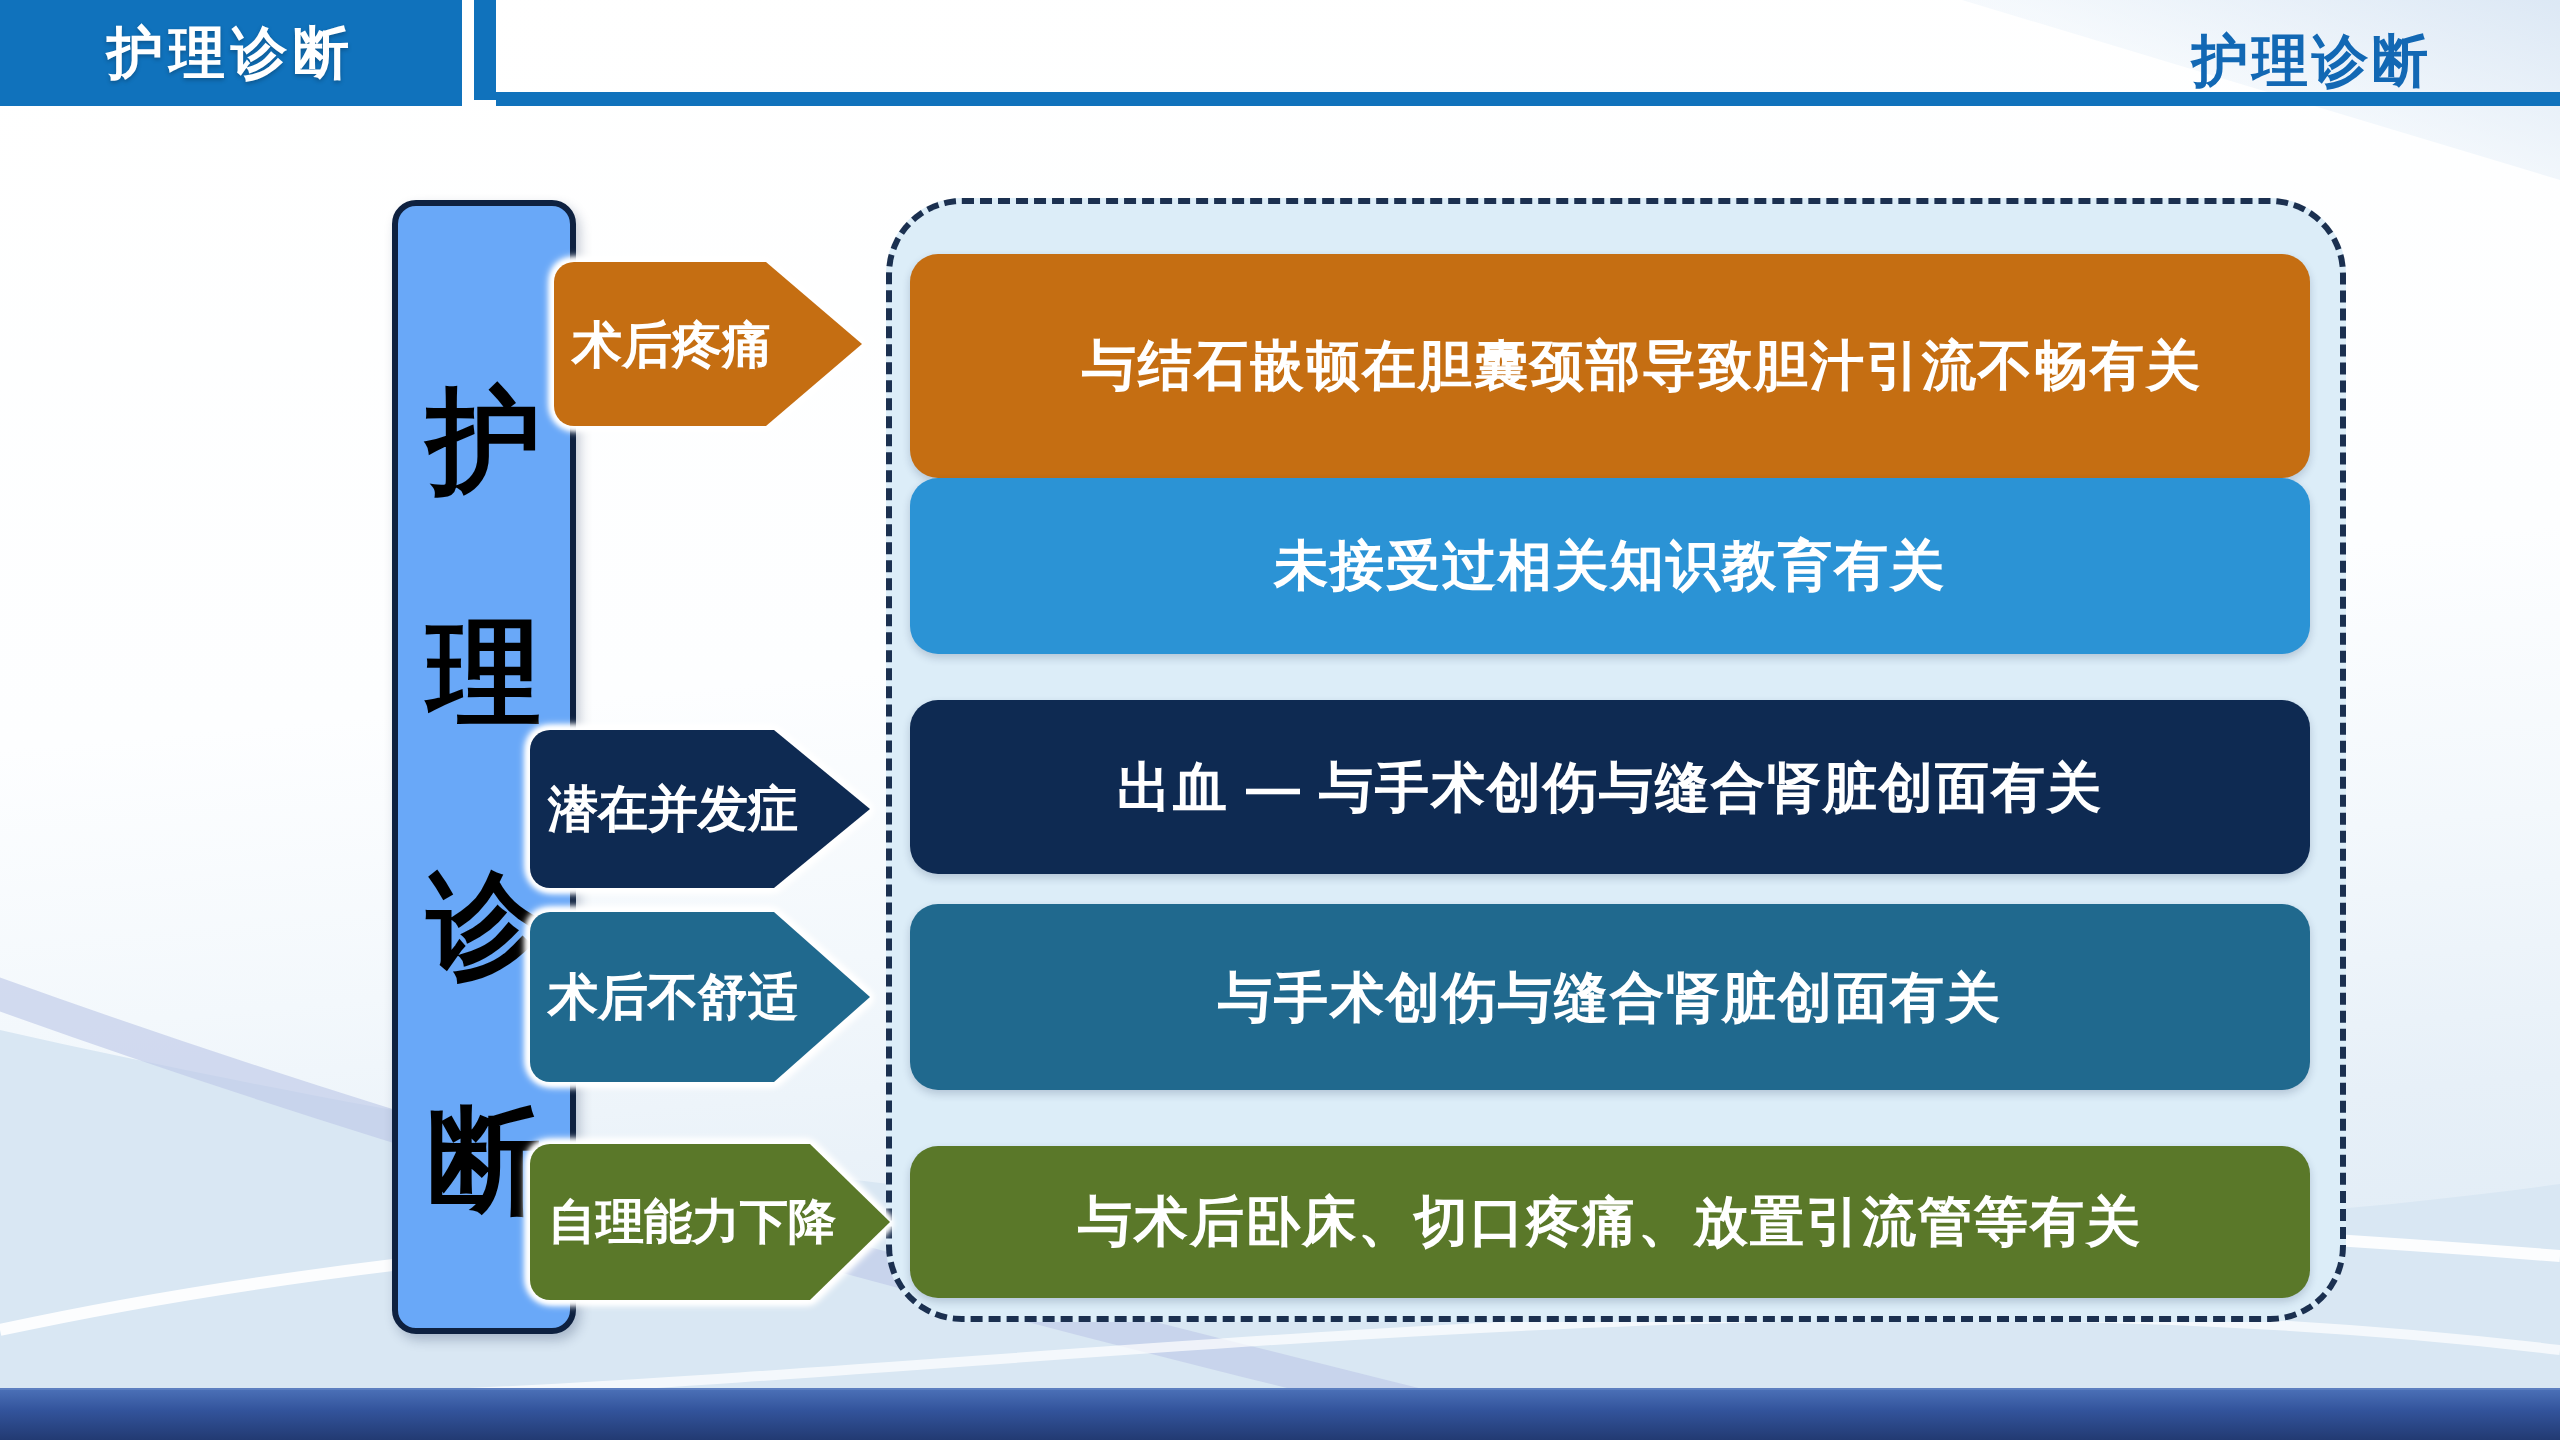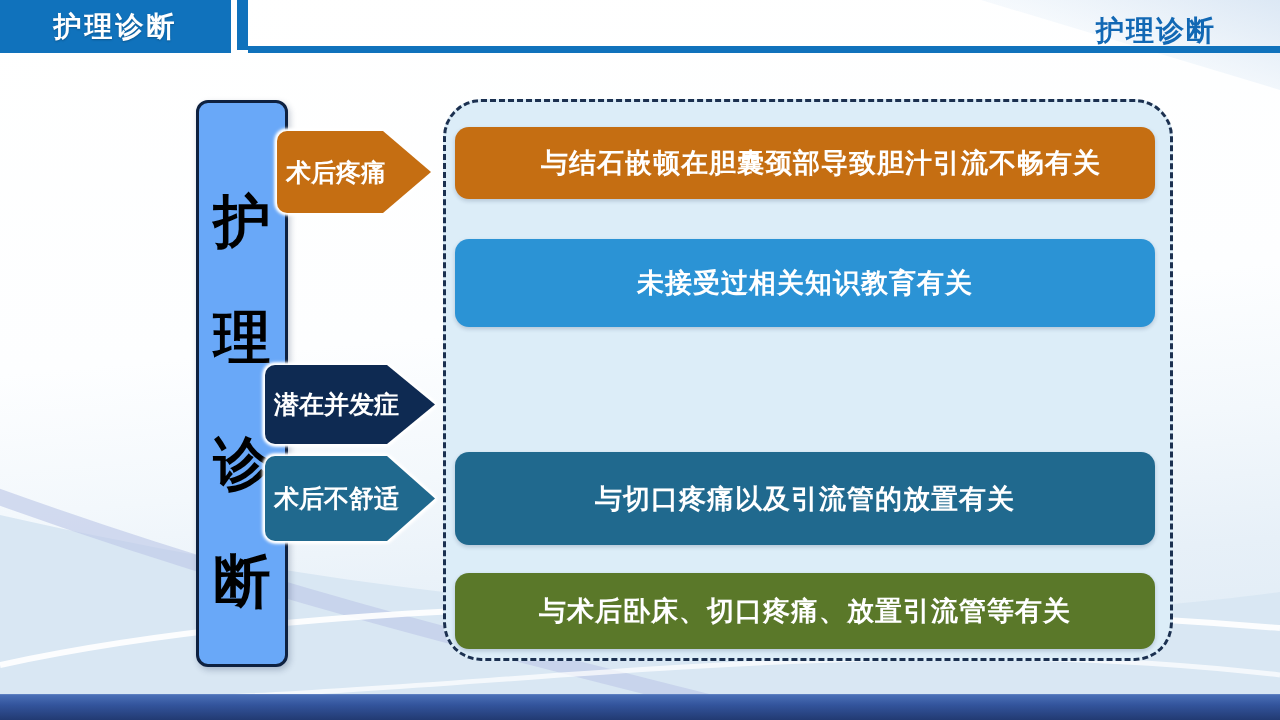--- a/index.html
+++ b/index.html
@@ -51,21 +51,21 @@
   .a3 { left:265px; top:354px; width:170px; height:79px; }
   .a4 { left:265px; top:456px; width:170px; height:85px; }
   .a5 { left:265px; top:572px; width:180px; height:78px; }
   .a5 .arrow-shape { font-size:24px; clip-path:polygon(0 0, calc(100% - 40px) 0, 100% 50%, calc(100% - 40px) 100%, 0 100%); }
 
   
   .bar { position:absolute; left:455px; width:700px; z-index:4;
          border-radius:14px; display:flex; align-items:center; justify-content:center;
          color:#fff; font-size:27px; font-weight:700; letter-spacing:1px;
          box-shadow:0 2px 4px rgba(20,40,80,0.2); }
-  .b1 { top:127px; height:72px;padding-left:32px; }
+  .b1 { top:127px; height:112px;padding-left:32px; }
   .b2 { top:239px; height:88px; }
   .b3 { top:350px; height:87px; }
   .b4 { top:452px; height:93px; }
   .b5 { top:573px; height:76px; }
 
   
   .footer { position:absolute; left:0; top:694px; width:1280px; height:26px; z-index:6;
             background:linear-gradient(180deg,#4a6fb6 0%,#33549c 40%,#223a72 100%);
             border-top:1px solid #5d7fc0; }
 </style>
@@ -100,21 +100,25 @@
 
   <div class="arrow a1">
     <div class="arrow-shape" style="background-color: rgb(197, 110, 18);">术后疼痛</div>
   </div>
   <div class="arrow a3">
     <div class="arrow-shape" style="background-color: rgb(14, 42, 82); margin-top: 11px;">潜在并发症</div>
   </div>
   <div class="arrow a4">
     <div class="arrow-shape" style="background-color: rgb(32, 105, 142);">术后不舒适</div>
   </div>
+  <div class="arrow a5">
+    <div class="arrow-shape" style="background-color: rgb(90, 120, 41);">自理能力下降</div>
+  </div>
 
   <div class="bar b1" style="background-color: rgb(197, 110, 18);">与结石嵌顿在胆囊颈部导致胆汁引流不畅有关</div>
   <div class="bar b2" style="background-color: rgb(43, 147, 213);">未接受过相关知识教育有关</div>
-  <div class="bar b4" style="background-color: rgb(32, 105, 142);">与切口疼痛以及引流管的放置有关</div>
+  <div class="bar b3" style="background-color: rgb(14, 42, 82);">出血 —  与手术创伤与缝合肾脏创面有关</div>
+  <div class="bar b4" style="background-color: rgb(32, 105, 142);">与手术创伤与缝合肾脏创面有关</div>
   <div class="bar b5" style="background-color: rgb(90, 120, 41);">与术后卧床、切口疼痛、放置引流管等有关</div>
 
   <div class="footer"></div>
 
 </div>
 
 </body></html>

